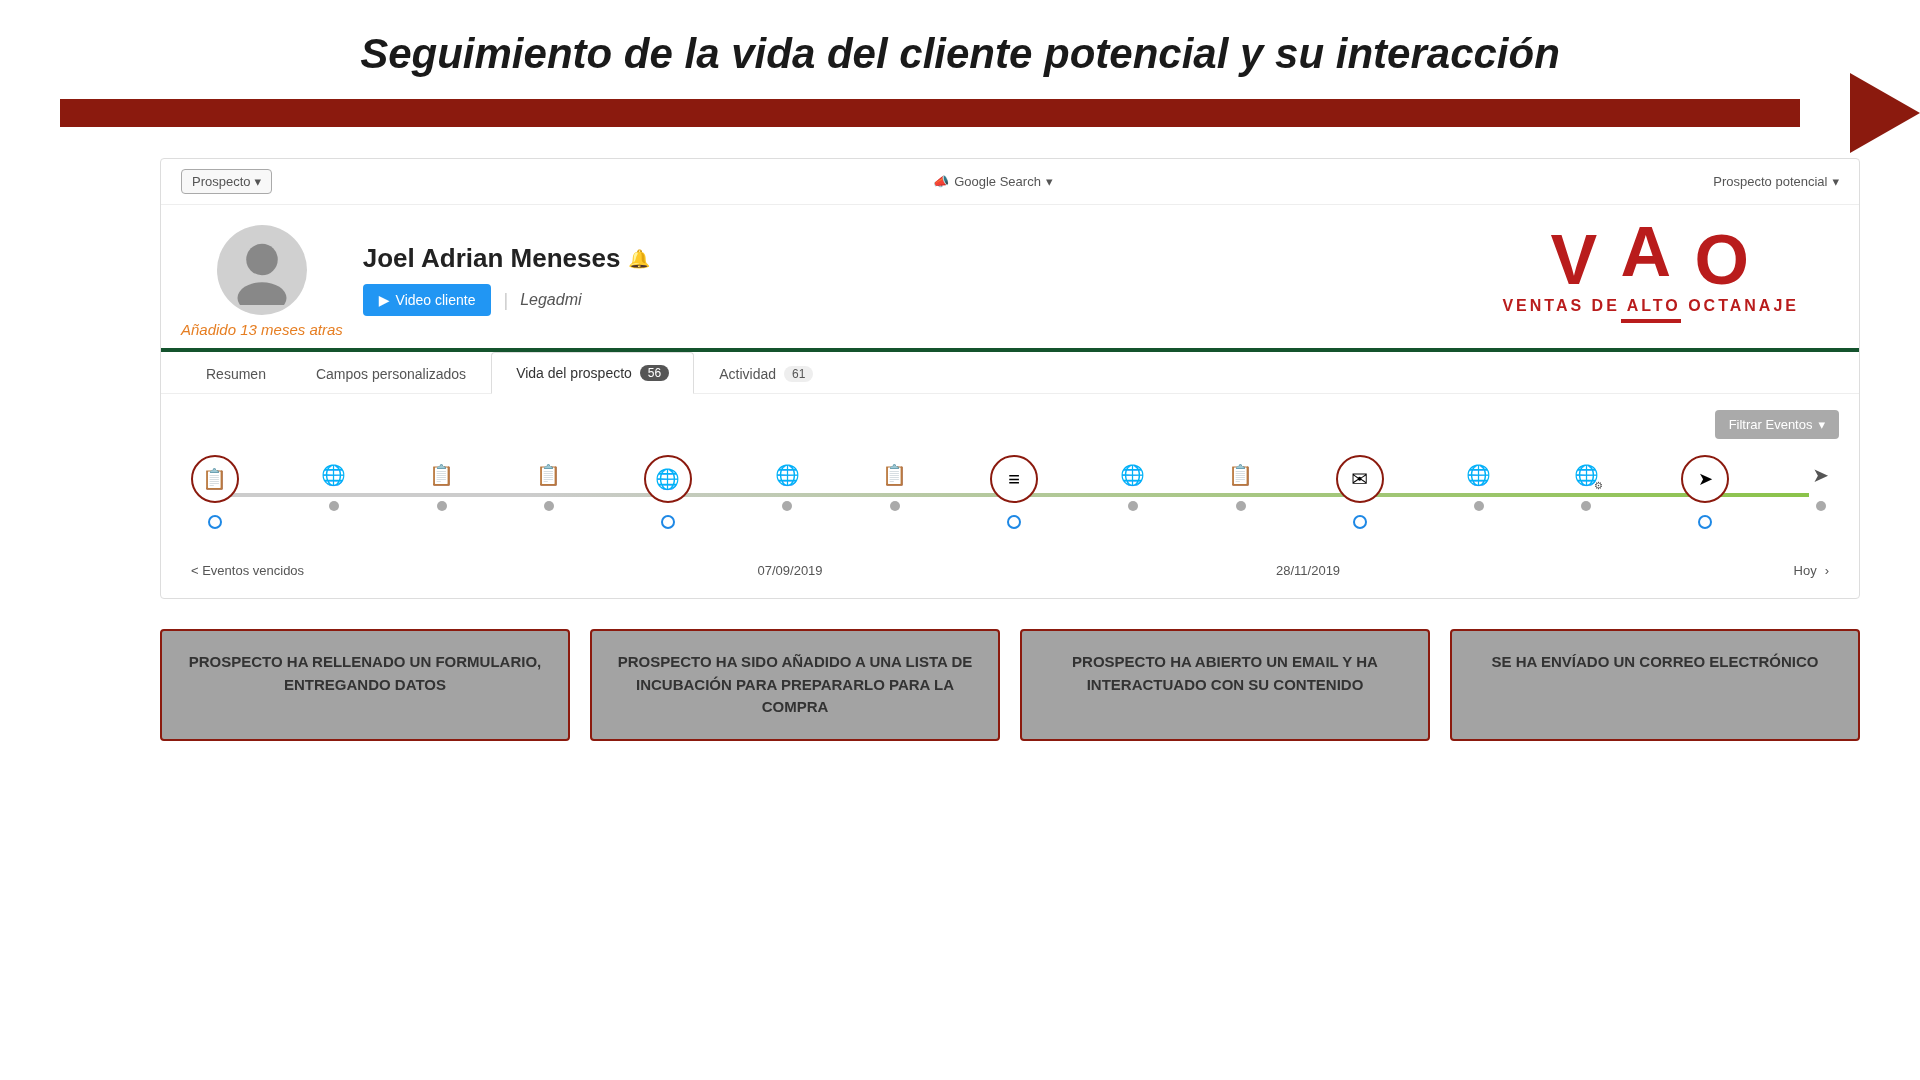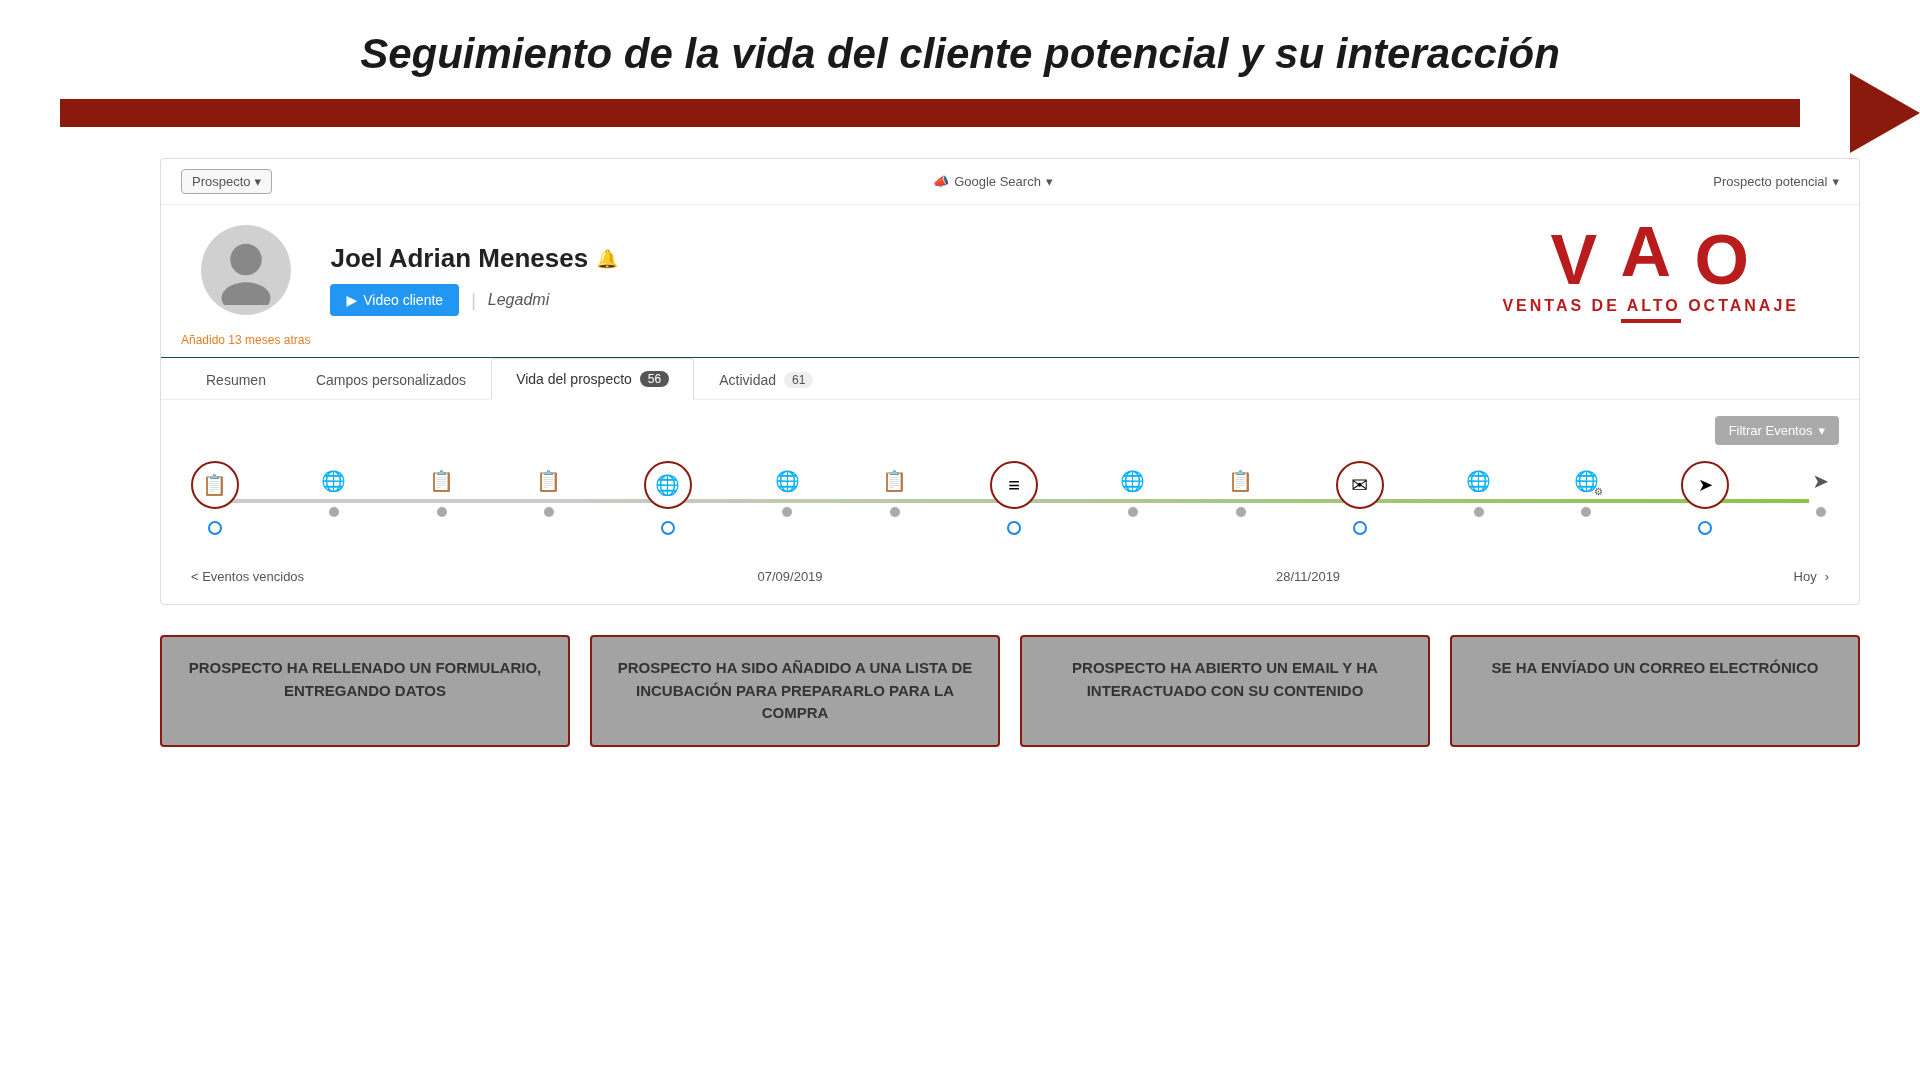--- a/index.html
+++ b/index.html
@@ -119,23 +119,24 @@
       align-items: center;
       justify-content: center;
       overflow: hidden;
     }
     .avatar-icon {
       width: 70px;
       height: 70px;
       color: #888;
     }
     .added-label {
-      font-size: 12px;
+      font-size: 15px;
       color: #e67e22;
-      margin-top: 18px;
+      margin-top: 6px;
+      font-style: italic;
     }
 
     .contact-info {
       flex: 1;
     }
     .contact-name {
       font-size: 26px;
       font-weight: bold;
       color: #222;
       display: flex;
@@ -197,21 +198,21 @@
       width: 60px;
       height: 4px;
       background: #b91c1c;
       margin: 4px auto 0;
     }
 
     
     .tabs-bar {
       display: flex;
       align-items: center;
-      border-top: 1px solid #14532d;
+      border-top: 4px solid #14532d;
       border-bottom: 1px solid #eee;
       padding: 0 20px;
       gap: 0;
     }
     .tab {
       padding: 12px 24px;
       font-size: 14px;
       color: #555;
       cursor: pointer;
       border: 1px solid transparent;

